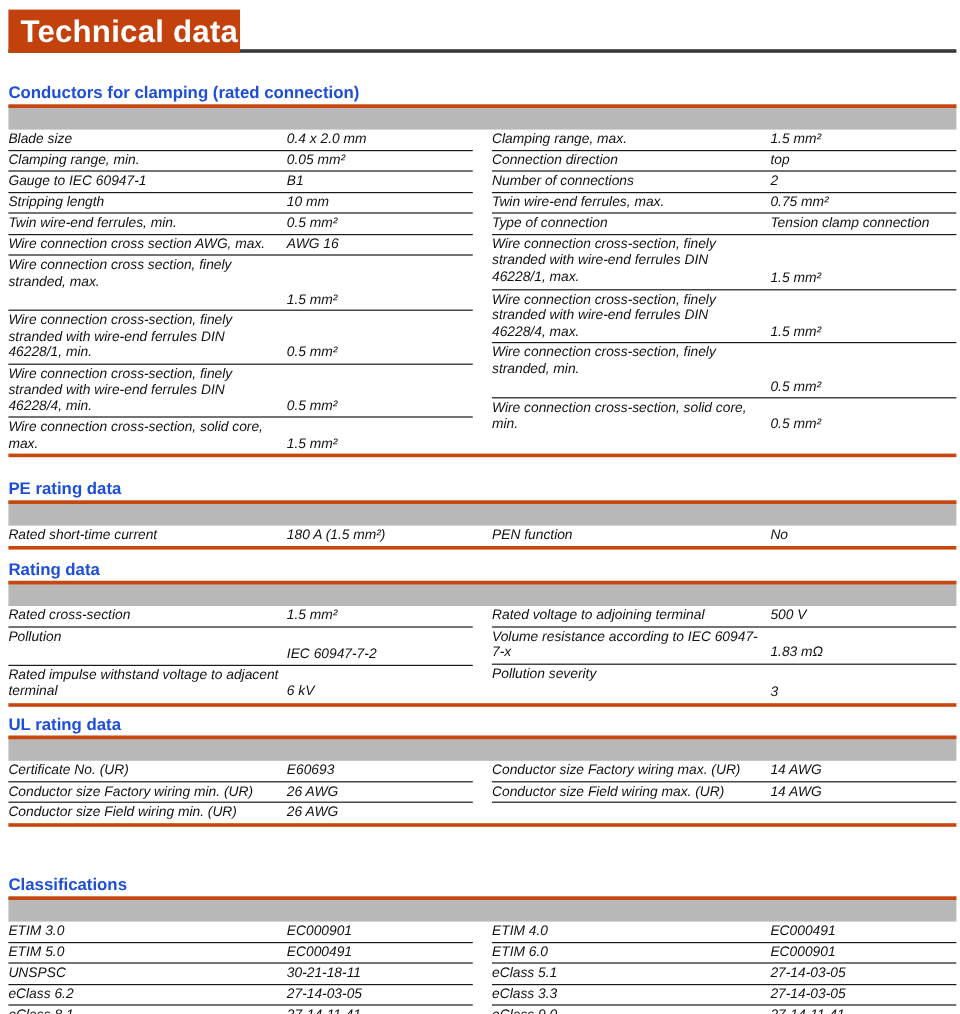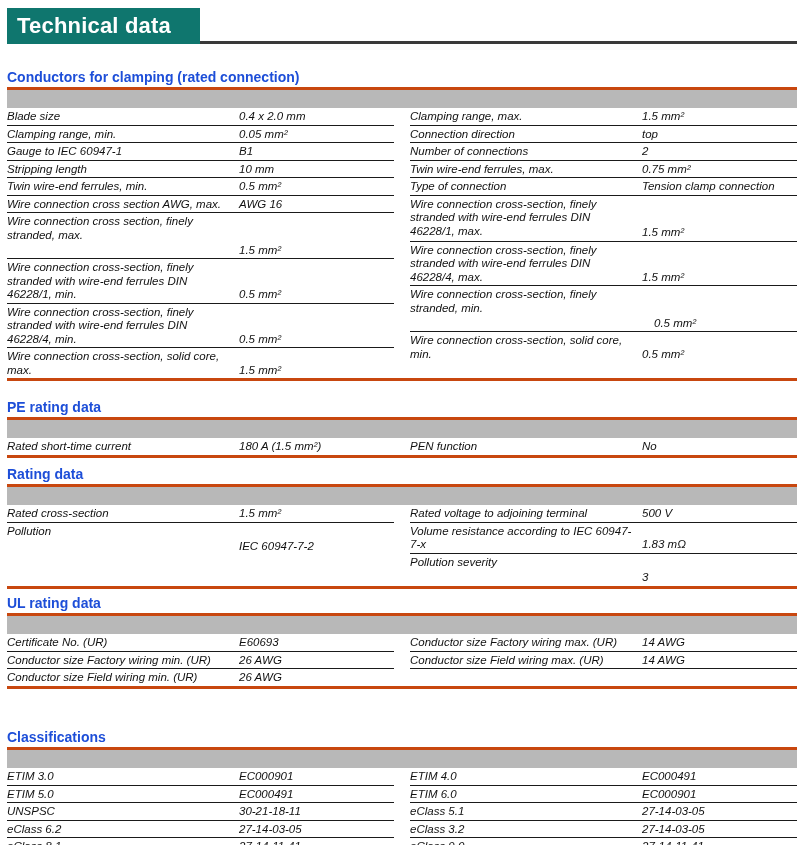--- a/index.html
+++ b/index.html
@@ -19,24 +19,24 @@
     width: 790px;
     height: 36px;
     border-bottom: 3px solid #3a3a3a;
   }
   .page-title {
     position: absolute;
     left: 0;
     top: 0;
     width: 193px;
     height: 36px;
-    background: #0f766e;
+    background: #c2410c;
     color: #ffffff;
     font-weight: bold;
-    font-size: 22px;
+    font-size: 26px;
     line-height: 36px;
     padding-left: 10px;
     letter-spacing: 0.2px;
   }
   .section {
     position: absolute;
     left: 7px;
     width: 790px;
   }
   .section-title {
@@ -156,21 +156,21 @@
           <span class="value">Tension clamp connection</span>
         </div>
       <div class="row" style="min-height:46px;">
           <span class="label">Wire connection cross-section, finely stranded with wire-end ferrules DIN 46228/1, max.</span>
           <span class="value">1.5 mm²</span>
         </div>
       <div class="row">
           <span class="label">Wire connection cross-section, finely stranded with wire-end ferrules DIN 46228/4, max.</span>
           <span class="value">1.5 mm²</span>
         </div>
-      <div class="row" style="min-height:46px;gap:12px;">
+      <div class="row" style="min-height:46px;">
           <span class="label">Wire connection cross-section, finely stranded, min.</span>
           <span class="value">0.5 mm²</span>
         </div>
       <div class="row">
           <span class="label">Wire connection cross-section, solid core, min.</span>
           <span class="value">0.5 mm²</span>
         </div>
     </div>
   </div>
 </div>
@@ -200,20 +200,24 @@
   <div class="cols">
     <div class="col left">
       <div class="row">
           <span class="label">Rated cross-section</span>
           <span class="value">1.5 mm²</span>
         </div>
       <div class="row" style="min-height:32px;">
           <span class="label">Pollution</span>
           <span class="value">IEC 60947-7-2</span>
         </div>
+      <div class="row">
+          <span class="label">Rated impulse withstand voltage to adjacent terminal</span>
+          <span class="value">6 kV</span>
+        </div>
     </div>
     <div class="col right">
       <div class="row">
           <span class="label">Rated voltage to adjoining terminal</span>
           <span class="value">500 V</span>
         </div>
       <div class="row">
           <span class="label">Volume resistance according to IEC 60947-7-x</span>
           <span class="value">1.83 mΩ</span>
         </div>
@@ -293,21 +297,21 @@
         </div>
       <div class="row">
           <span class="label">ETIM 6.0</span>
           <span class="value">EC000901</span>
         </div>
       <div class="row">
           <span class="label">eClass 5.1</span>
           <span class="value">27-14-03-05</span>
         </div>
       <div class="row">
-          <span class="label">eClass 3.2</span>
+          <span class="label">eClass 3.3</span>
           <span class="value">27-14-03-05</span>
         </div>
       <div class="row">
           <span class="label">eClass 9.0</span>
           <span class="value">27-14-11-41</span>
         </div>
     </div>
   </div>
 </div>
 

